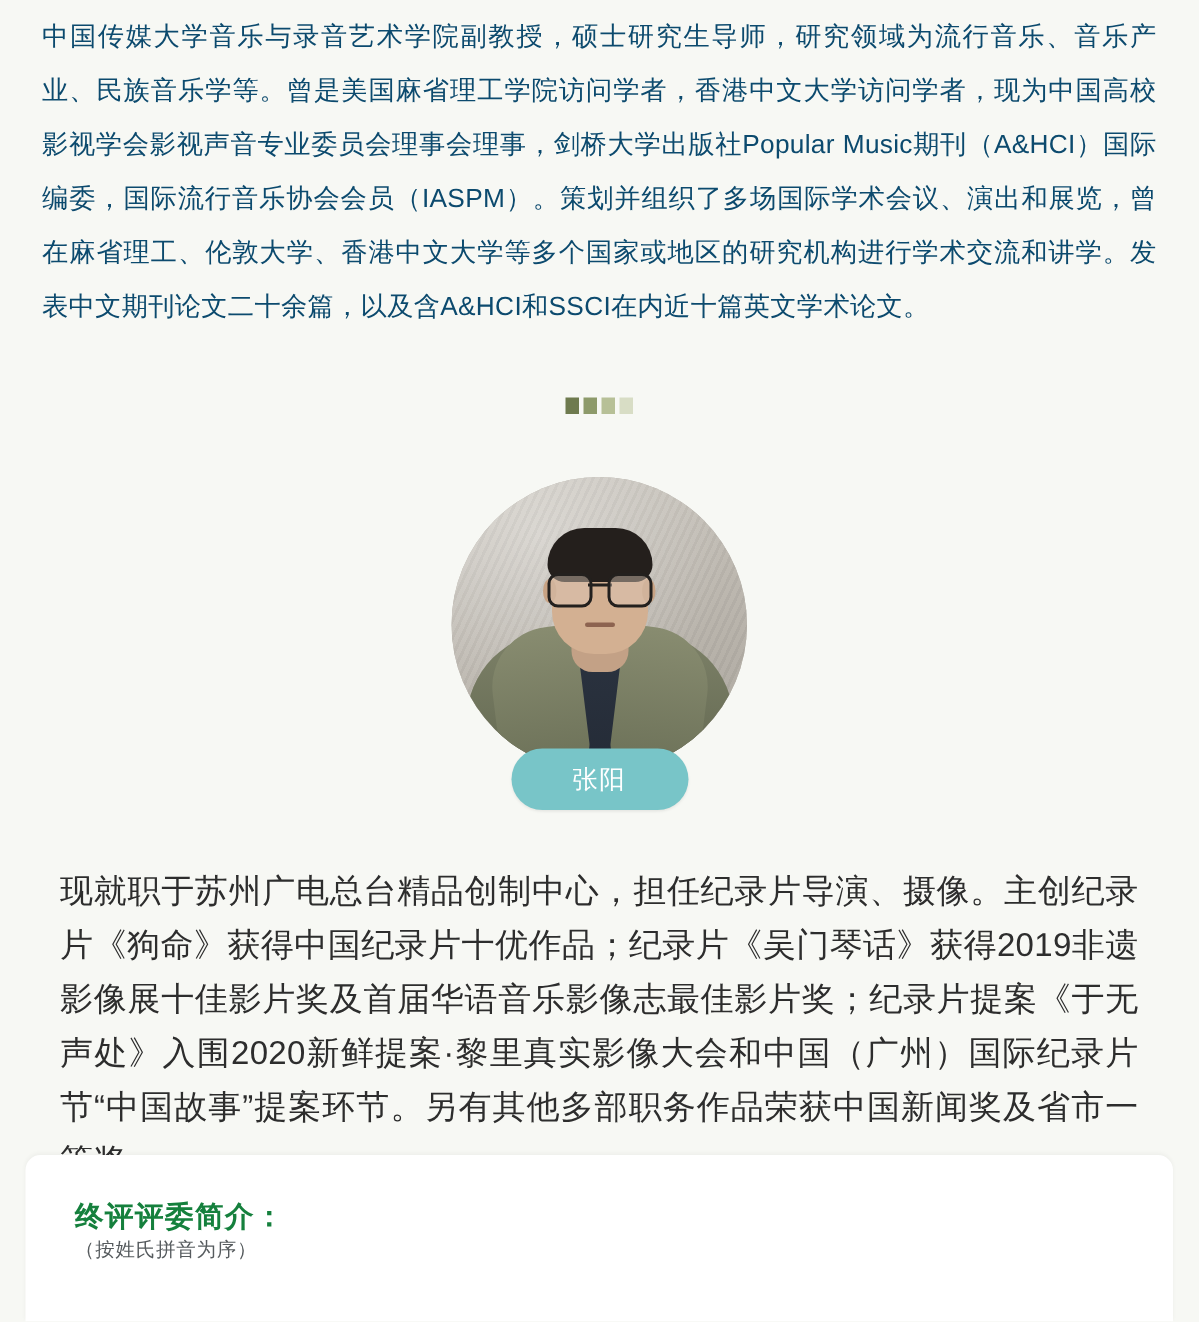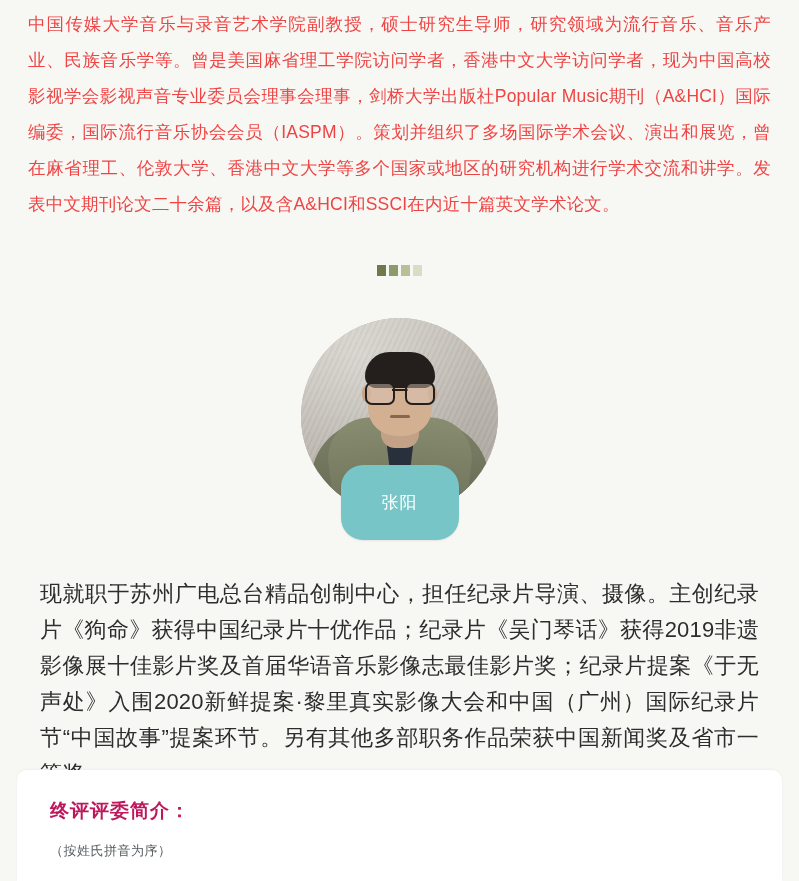--- a/index.html
+++ b/index.html
@@ -25,21 +25,21 @@
   .bio-block {
     padding: 0 28px;
     padding-top: 6px;
     background: #f7f8f4;
   }
   .bio-text {
     font-size: 17.5px;
     line-height: 36px;
     letter-spacing: 0.2px;
     text-align: justify;
-    color: #ef4444;
+    color: #0c4a6e;
     margin: 0;
   }
 
   
   .divider-wrap {
     height: 96px;
     display: flex;
     align-items: center;
     justify-content: center;
   }
@@ -207,21 +207,21 @@
     border-radius: 3px;
     background: #8d6350;
   }
   
   .name-badge {
     position: absolute;
     left: 50%;
     bottom: 8px;
     transform: translateX(-50%);
     min-width: 78px;
-    padding: 26px 20px;
+    padding: 9px 20px;
     background: #78c5c8;
     color: #ffffff;
     font-size: 17px;
     letter-spacing: 1px;
     border-radius: 22px;
     text-align: center;
     box-shadow: 0 1px 2px rgba(0,0,0,0.08);
   }
 
   
@@ -244,25 +244,25 @@
     right: 17px;
     bottom: 0;
     top: 770px;
     background: #ffffff;
     border-radius: 10px 10px 0 0;
     box-shadow: 0 -1px 3px rgba(0,0,0,0.04);
     padding: 28px 20px 0 20px;
     box-sizing: border-box;
   }
   .section-title {
-    color: #be185d;
+    color: #15803d;
     font-size: 19px;
     font-weight: bold;
     letter-spacing: 1px;
-    margin: 0 0 18px 13px;
+    margin: 0 0 0 13px;
   }
   .section-sub {
     color: #565b5e;
     font-size: 13px;
     letter-spacing: 0.5px;
     margin: 0 0 0 13px;
   }
 </style>
 </head>
 <body>

